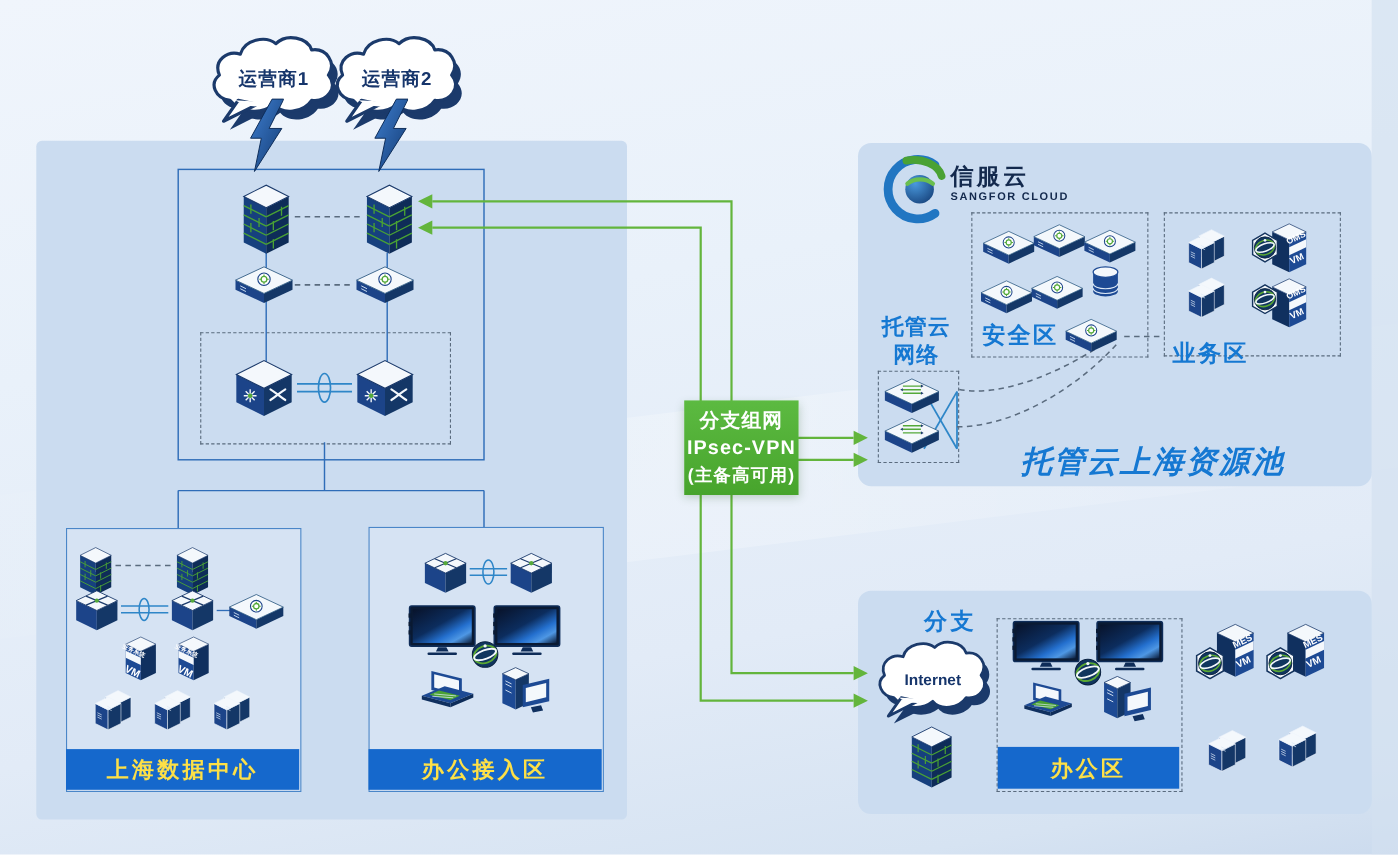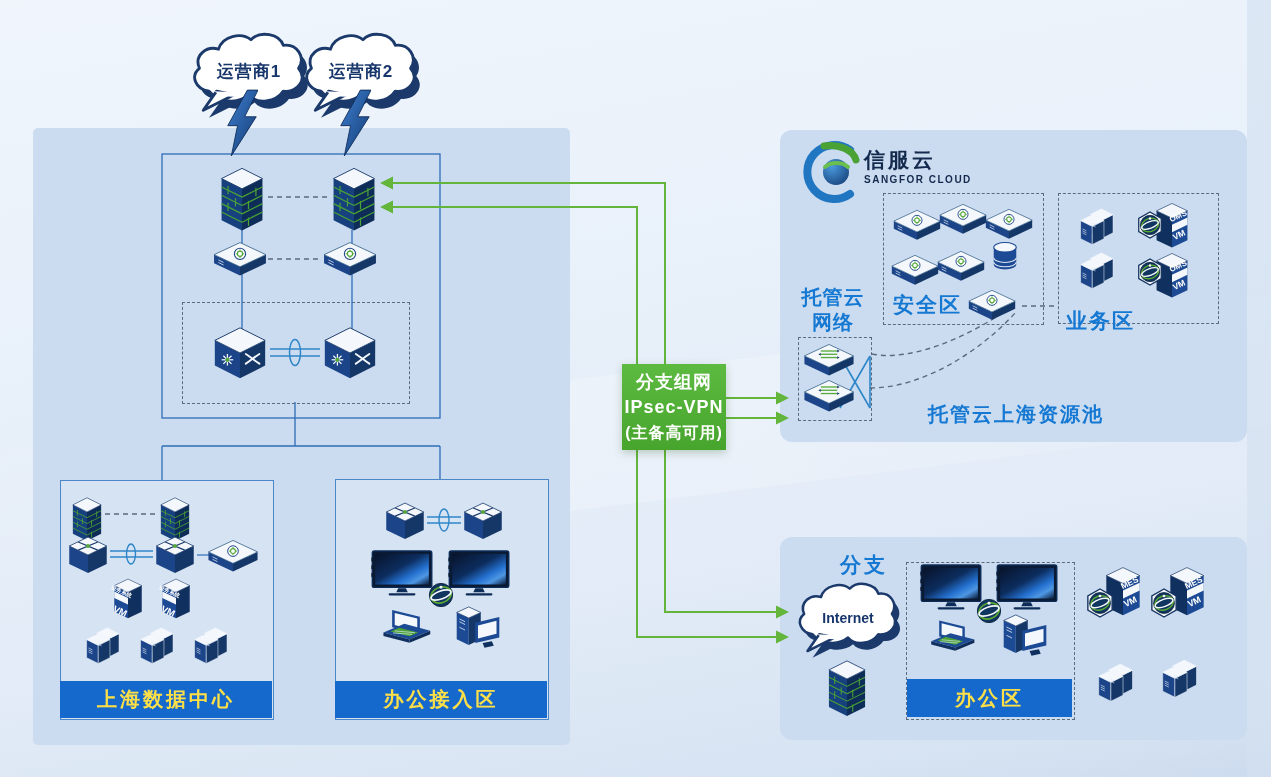--- a/index.html
+++ b/index.html
@@ -396,21 +396,21 @@
     <span style="font-size:16px;">(主备高可用)</span>
   </div>
 
   <div class="logo-cn">信服云</div>
   <div class="logo-en">SANGFOR CLOUD</div>
 
   <div class="lbl" style="left:798px;top:284px;width:70px;text-align:center;font-size:20px;letter-spacing:1px;">托管云</div>
   <div class="lbl" style="left:798px;top:309px;width:70px;text-align:center;font-size:20px;letter-spacing:1px;">网络</div>
   <div class="lbl" style="left:893px;top:291px;font-size:21px;letter-spacing:2px;">安全区</div>
   <div class="lbl" style="left:1066px;top:307px;font-size:21px;letter-spacing:2px;">业务区</div>
-  <div class="lbl" style="left:928px;top:401px;font-size:20px;letter-spacing:2px;">托管云上海资源池</div>
+  <div class="lbl" style="left:928px;top:401px;font-size:28px;letter-spacing:2px;font-style:italic;">托管云上海资源池</div>
   <div class="lbl" style="left:840px;top:551px;font-size:21px;letter-spacing:3px;">分支</div>
 
   <div class="cloudtxt" style="left:800px;top:610px;width:96px;font-size:14px;letter-spacing:0;">Internet</div>
 
   <div class="banner" style="left:60px;top:681px;width:212px;height:37px;">上海数据中心</div>
   <div class="banner" style="left:335px;top:681px;width:212px;height:37px;">办公接入区</div>
   <div class="banner" style="left:907px;top:679px;width:165px;height:38px;">办公区</div>
 
   <span class="vm-lab" style="left:113px;top:584px;font-size:5.5px;transform:rotate(25deg);">业务系统</span>
   <span class="vm-lab" style="left:116px;top:603px;font-size:9.5px;transform:rotate(25deg);">VM</span>

